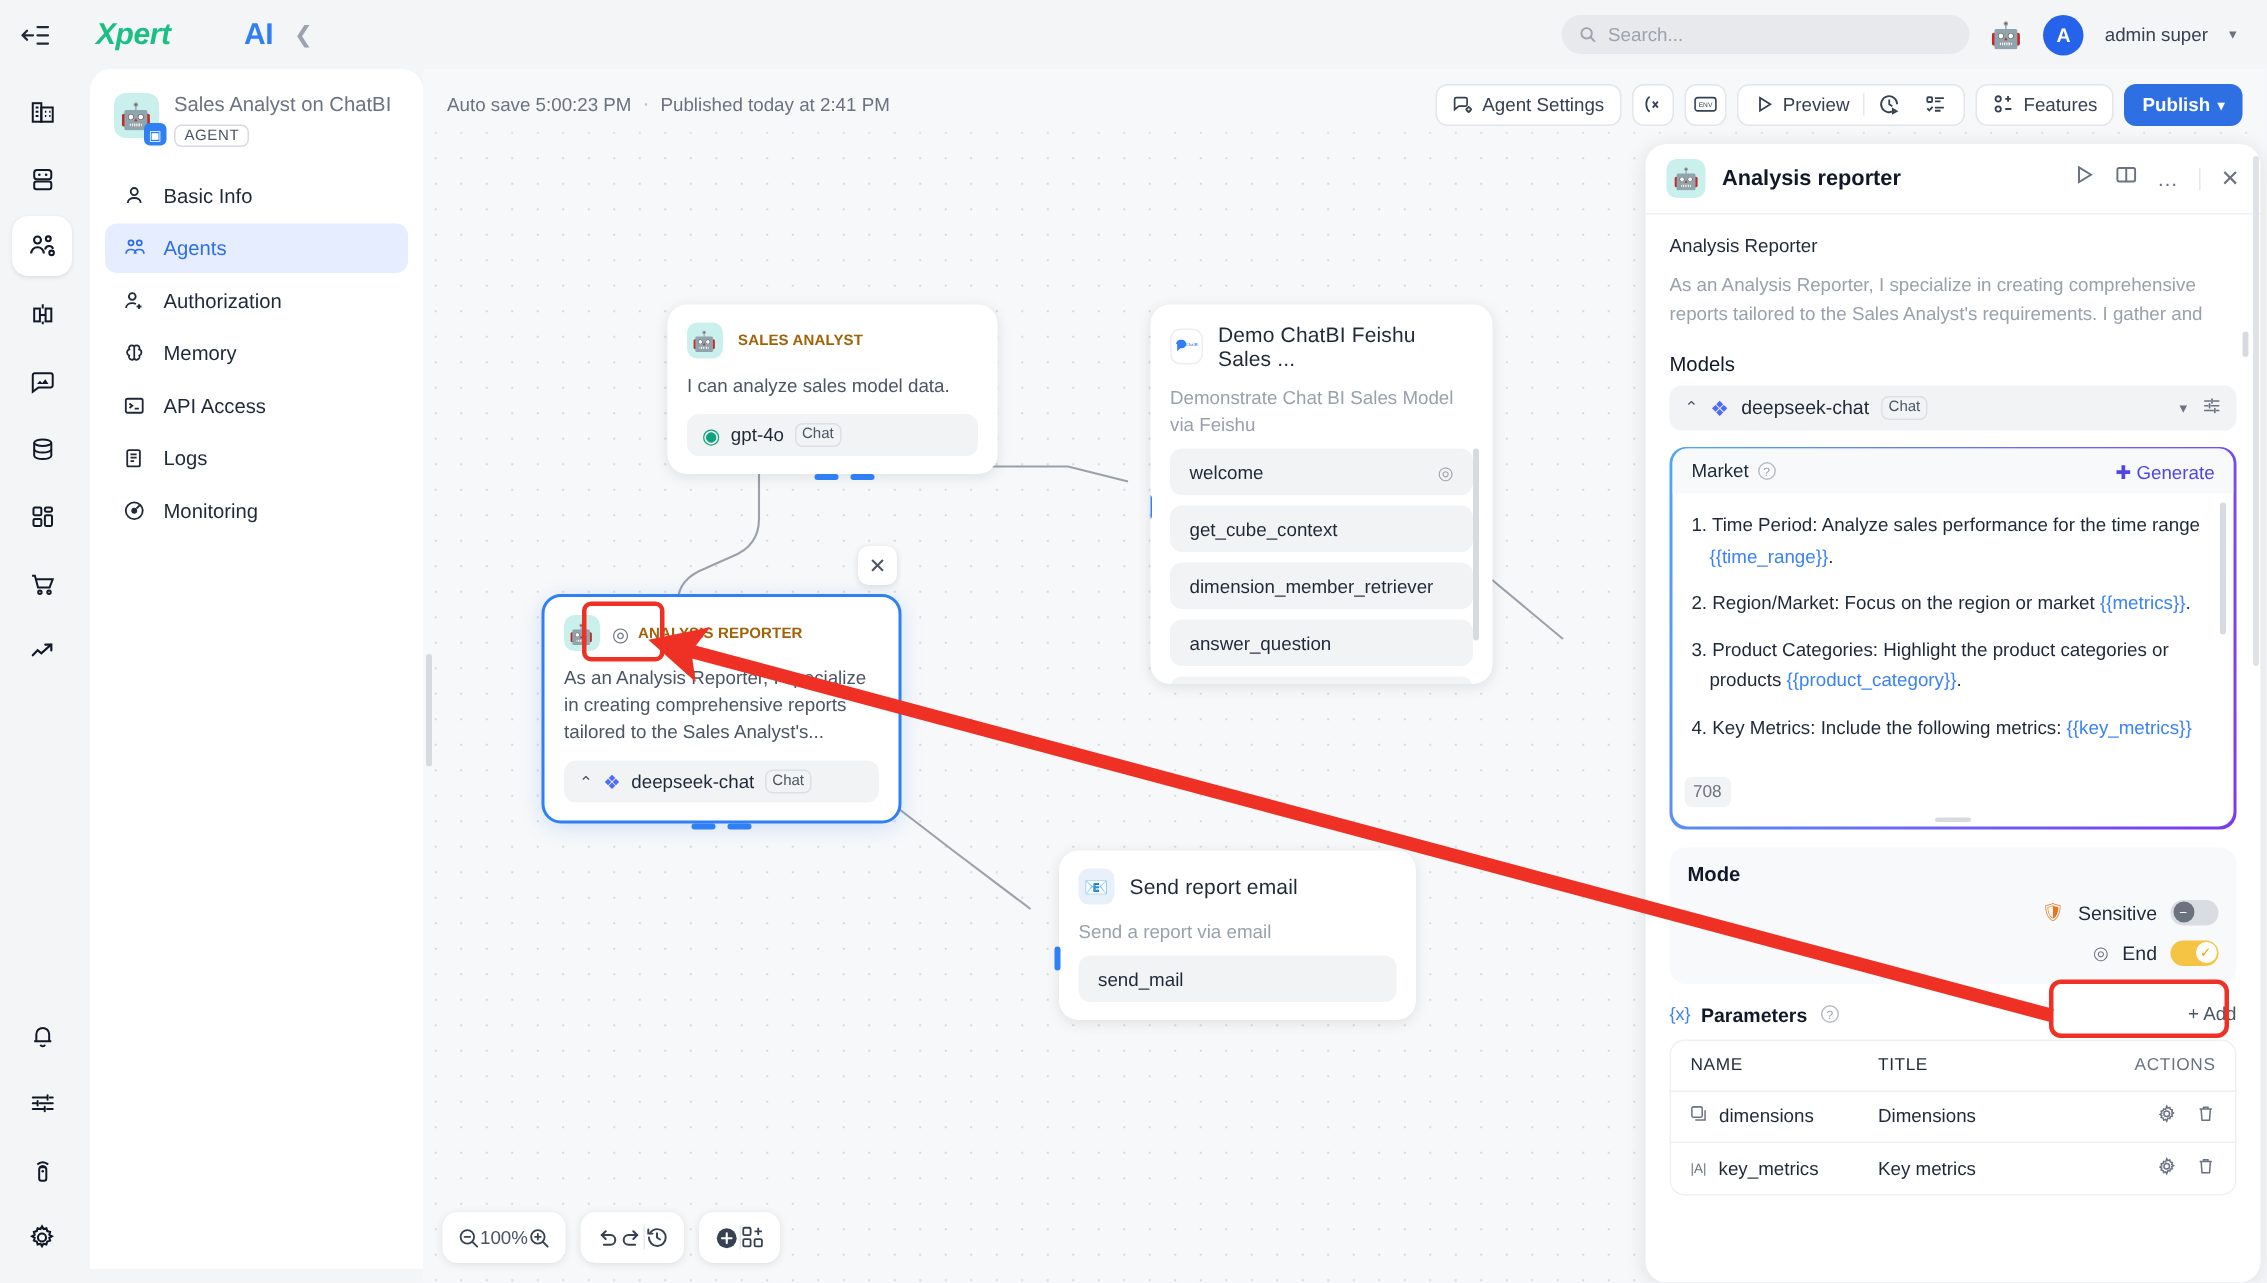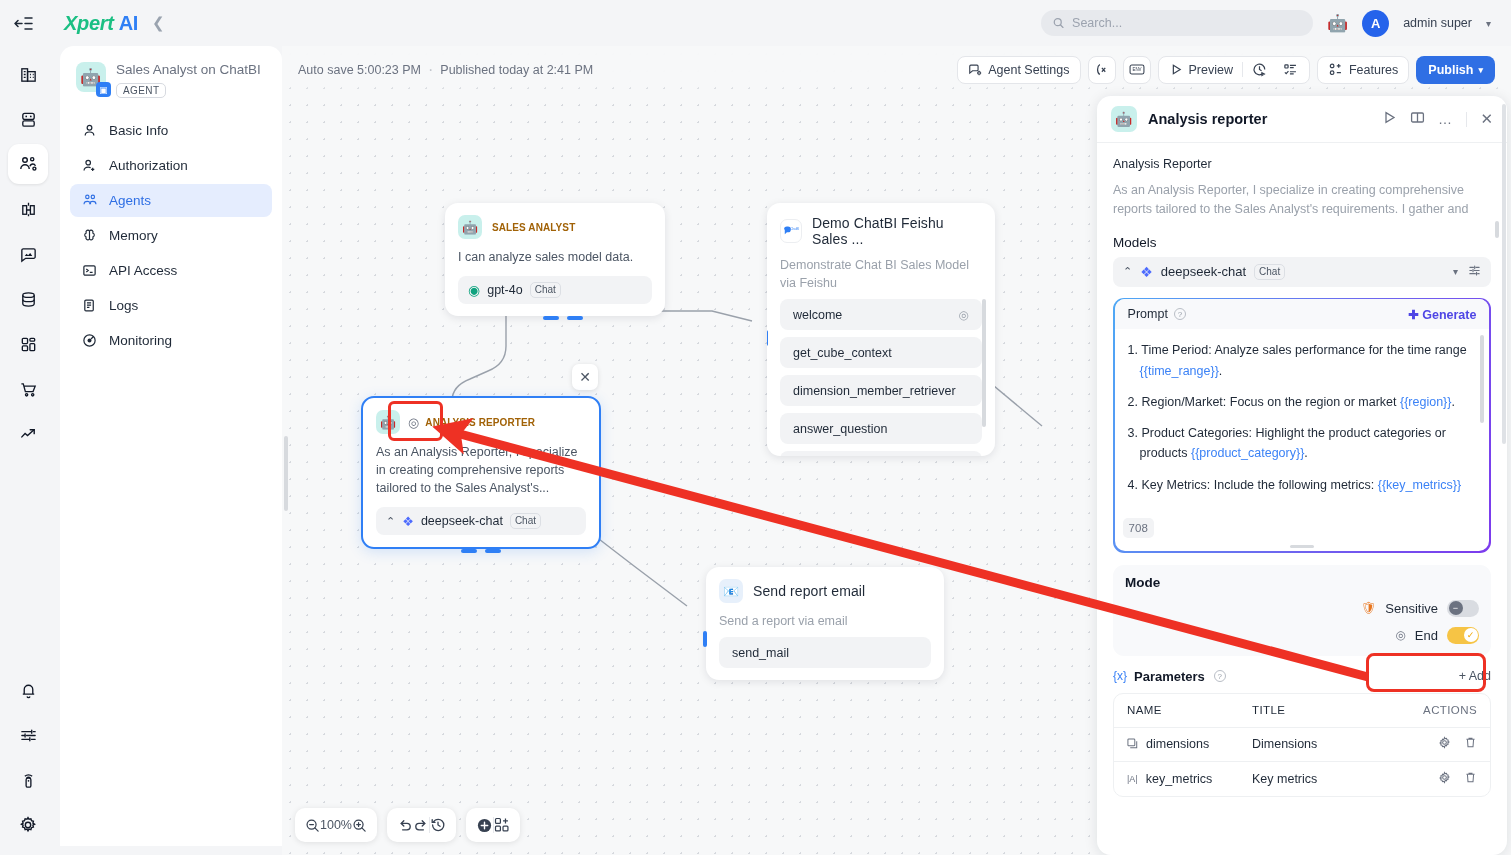--- a/index.html
+++ b/index.html
@@ -18,21 +18,21 @@
   }
   .collapse-btn {
     width: 46px; height: 46px; display: flex; align-items: center; justify-content: center;
     cursor: pointer; color: #1f2937;
   }
   .brand {
     font-size: 20px; font-weight: bold; letter-spacing: -0.3px;
     margin-left: 18px; display: flex; gap: 5px;
   }
   .brand .x { color: #1bbf83; font-style: italic; }
-  .brand .ai { color: #2f7ff5; }
+  .brand .ai { color: #2f7ff5; margin-left: 44px; }
   .brand-chevron { margin-left: 14px; color: #9aa3af; font-size: 15px; cursor: pointer; }
   .topbar-right {
     margin-left: auto; display: flex; align-items: center; gap: 14px; padding-right: 20px;
   }
   .search-box {
     width: 272px; height: 26px; background: #e7e9ed; border-radius: 13px;
     display: flex; align-items: center; padding: 0 12px; gap: 8px;
   }
   .search-box input {
     border: 0; background: transparent; outline: none; font-size: 12.5px;
@@ -223,21 +223,21 @@
   }
   .prompt-inner { background: #fff; border-radius: 10px; overflow: hidden; }
   .prompt-head {
     height: 30px; display: flex; align-items: center; padding: 0 13px; background: #f8f9fb;
   }
   .prompt-head .p-label { font-size: 12.5px; color: #1f2937; }
   .q-ico {
     width: 12px; height: 12px; border-radius: 50%; border: 1px solid #b9bec6; color: #9aa1ab;
     font-size: 8px; display: inline-flex; align-items: center; justify-content: center; margin-left: 6px;
   }
-  .gen-btn { margin-left: auto; font-size: 12.5px; color: #4f46e5; font-weight: bold; cursor: pointer; }
+  .gen-btn { margin-left: auto; font-size: 12.5px; color: #4f46e5; font-weight: normal; cursor: pointer; }
   .prompt-text {
     padding: 11px 13px 8px 13px; font-size: 12.5px; color: #1f2937; line-height: 1.62;
     height: 213px; overflow: hidden; position: relative;
   }
   .prompt-text p { margin-bottom: 11px; }
   .prompt-text .indent { padding-left: 12px; text-indent: -12px; }
   .var { color: #3b82f6; }
   .p-scroll { position: absolute; right: 5px; top: 6px; width: 4px; height: 88px; background: #d7dade; border-radius: 2px; }
   .count-badge {
     position: absolute; left: 8px; bottom: 4px; background: #f2f3f5; color: #6b7280;
@@ -444,39 +444,39 @@
     <div class="nav">
       <div class="nav-item">
         <span class="nav-ico">
           <svg width="15" height="15" viewBox="0 0 16 16" fill="none" stroke="currentColor" stroke-width="1.3">
               <circle cx="8" cy="5" r="2.5"></circle>
               <path d="M3.4 13.2c0-2.3 2-3.6 4.6-3.6s4.6 1.3 4.6 3.6"></path>
             </svg>
         </span>
         <span>Basic Info</span>
       </div>
+      <div class="nav-item active">
+        <span class="nav-ico">
+          <svg width="16" height="16" viewBox="0 0 18 18" fill="none" stroke="currentColor" stroke-width="1.3">
+              <circle cx="6" cy="5.5" r="1.9"></circle>
+              <circle cx="12.2" cy="5.5" r="1.9"></circle>
+              <path d="M2.3 13.7c0-2 1.6-3.2 3.7-3.2s3.7 1.2 3.7 3.2M8.6 13.7c0-2 1.6-3.2 3.6-3.2s3.5 1.2 3.5 3.2"></path>
+            </svg>
+        </span>
+        <span>Agents</span>
+      </div>
       <div class="nav-item">
         <span class="nav-ico">
           <svg width="15" height="15" viewBox="0 0 16 16" fill="none" stroke="currentColor" stroke-width="1.3">
               <circle cx="6.6" cy="5" r="2.4"></circle>
               <path d="M2.2 13.2c0-2.2 2-3.5 4.4-3.5 1 0 1.9.2 2.6.6"></path>
               <path d="M11.4 10.4v3.4M9.7 12.1h3.4"></path>
             </svg>
         </span>
         <span>Authorization</span>
-      </div>
-      <div class="nav-item active">
-        <span class="nav-ico">
-          <svg width="16" height="16" viewBox="0 0 18 18" fill="none" stroke="currentColor" stroke-width="1.3">
-              <circle cx="6" cy="5.5" r="1.9"></circle>
-              <circle cx="12.2" cy="5.5" r="1.9"></circle>
-              <path d="M2.3 13.7c0-2 1.6-3.2 3.7-3.2s3.7 1.2 3.7 3.2M8.6 13.7c0-2 1.6-3.2 3.6-3.2s3.5 1.2 3.5 3.2"></path>
-            </svg>
-        </span>
-        <span>Agents</span>
       </div>
       <div class="nav-item">
         <span class="nav-ico">
           <svg width="15" height="15" viewBox="0 0 16 16" fill="none" stroke="currentColor" stroke-width="1.25">
               <path d="M8 3.1c-.9-1-2.4-1-3.3 0-.6.7-.6 1.5-.2 2.2-1 .3-1.6 1.2-1.6 2.2s.6 1.8 1.5 2.1c-.4.8-.3 1.7.3 2.3.9.9 2.3.9 3.3 0"></path>
               <path d="M8 3.1c.9-1 2.4-1 3.3 0 .6.7.6 1.5.2 2.2 1 .3 1.6 1.2 1.6 2.2s-.6 1.8-1.5 2.1c.4.8.3 1.7-.3 2.3-.9.9-2.3.9-3.3 0"></path>
               <path d="M8 3.1v8.8"></path>
             </svg>
         </span>
         <span>Memory</span>
@@ -765,33 +765,33 @@
                 <path d="M2 3.6h4M8.4 3.6h3.6M2 7h2.2M6.6 7h5.4M2 10.4h6M10.4 10.4h1.6"></path>
                 <path d="M7.2 2.2v2.8M5.4 5.6v2.8M9.2 9v2.8"></path>
               </svg>
           </span>
         </span>
       </div>
 
       <div class="prompt-box">
         <div class="prompt-inner">
           <div class="prompt-head">
-            <span class="p-label">Prompt</span>
+            <span class="p-label">Market</span>
             <span class="q-ico">?</span>
             <span class="gen-btn">✚ <span>Generate</span></span>
           </div>
           <div class="prompt-text">
             <div class="p-scroll"></div>
             <p class="indent">
               <span>1.</span>
               <span>Time Period: Analyze sales performance for the time range </span><span class="var">{{time_range}}</span><span>.</span>
             </p>
             <p class="indent">
               <span>2.</span>
-              <span>Region/Market: Focus on the region or market </span><span class="var">{{region}}</span><span>.</span>
+              <span>Region/Market: Focus on the region or market </span><span class="var">{{metrics}}</span><span>.</span>
             </p>
             <p class="indent">
               <span>3.</span>
               <span>Product Categories: Highlight the product categories or products </span><span class="var">{{product_category}}</span><span>.</span>
             </p>
             <p class="indent">
               <span>4.</span>
               <span>Key Metrics: Include the following metrics: </span><span class="var">{{key_metrics}}</span>
             </p>
             <span class="count-badge">708</span>

